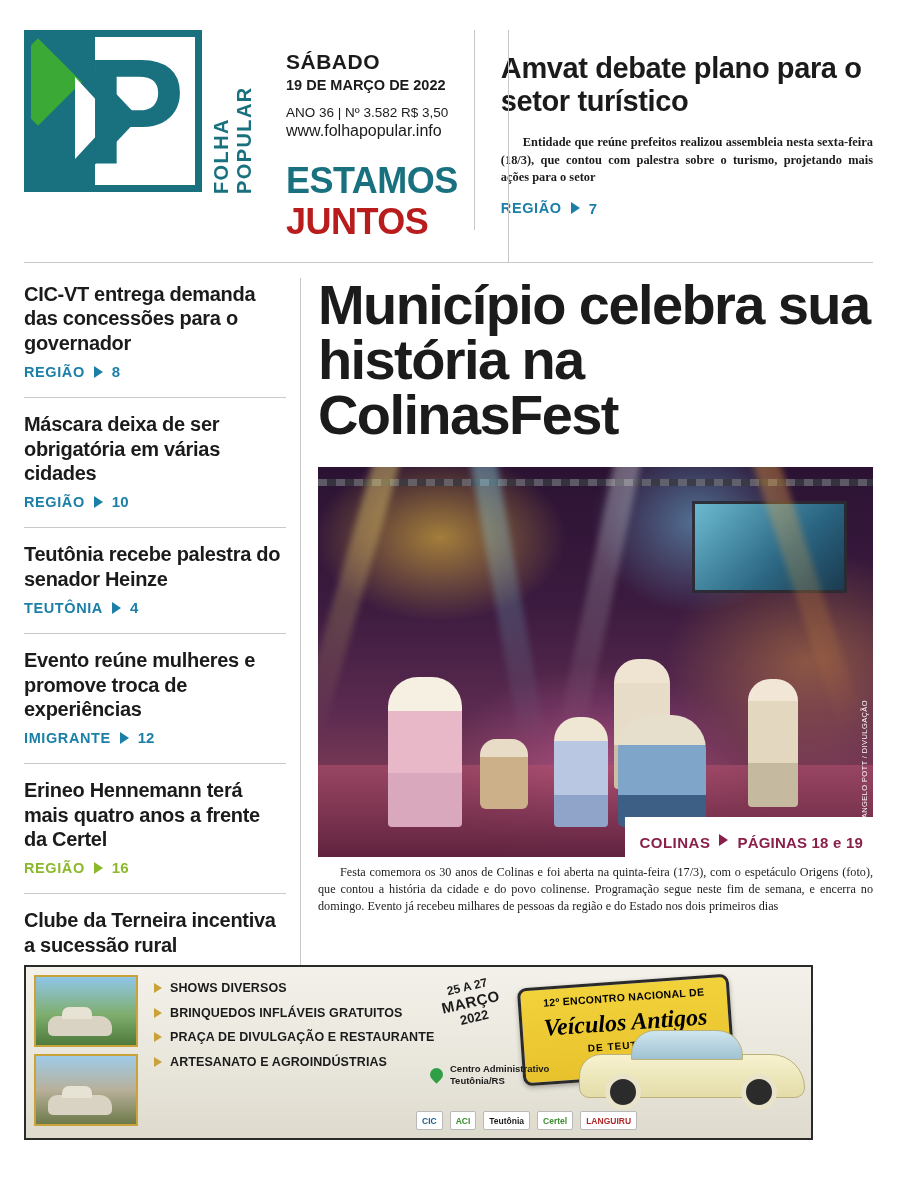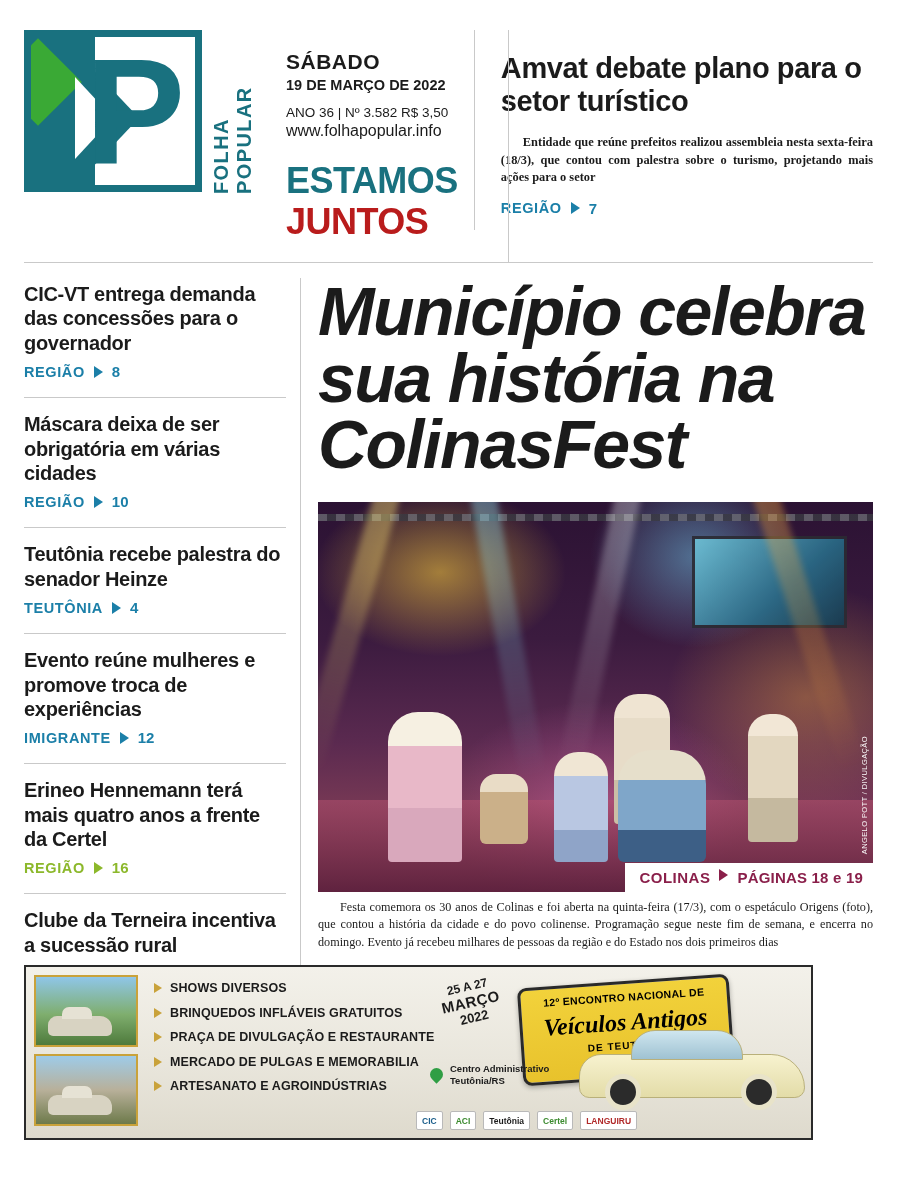--- a/index.html
+++ b/index.html
@@ -100,23 +100,22 @@
   .side-item h3 {
     font-size: 20px; line-height: 1.22; color:#1b1b1b; font-weight: bold;
     letter-spacing:-0.3px;
   }
   .side-item .section-line { margin-top: 8px; margin-bottom: 2px; }
   .side-sep { height:1px; background:#c9c9c9; margin: 4px 0 14px 0; }
 
   
   .main { position:absolute; left:318px; top:278px; width:555px; }
   .main h1 {
-    font-size: 68px; line-height: 0.98; color:#1b1b1b; font-weight: bold;
+    font-size: 56px; line-height: 0.98; color:#1b1b1b; font-weight: bold;
     letter-spacing:-1.6px;
-    font-style:italic;
   }
   .photo {
     margin-top: 24px; width: 555px; height: 390px; position: relative;
     overflow:hidden; background:#1a0d22;
   }
   .photo .stage-bg {
     position:absolute; inset:0;
     background:
       radial-gradient(ellipse 180px 120px at 22% 18%, rgba(255,210,60,.55), transparent 70%),
       radial-gradient(ellipse 150px 130px at 68% 14%, rgba(120,220,255,.45), transparent 70%),
@@ -147,21 +146,21 @@
   .photo .perf {
     position:absolute; border-radius:14px 14px 6px 6px;
   }
   .photo .credit {
     position:absolute; right:4px; bottom:38px;
     writing-mode: vertical-rl; transform: rotate(180deg);
     font-size: 7.5px; color:#fff; letter-spacing:.4px; opacity:.95;
   }
   .photo .cap-tag {
     position:absolute; right:0; bottom:0; background:#ffffff;
-    display:flex; padding: 6px 10px 6px 14px;
+    display:flex; padding: 17px 10px 6px 14px;
   }
   .cap-tag .colinas { color:#8a1f4a; font-weight:bold; font-size:15px; letter-spacing:.5px;}
   .cap-tag .pages { color:#8a1f4a; font-weight:bold; font-size:15px; letter-spacing:.2px;}
   .photo-caption {
     margin-top: 7px; font-family: "Liberation Serif", serif;
     font-size: 12.2px; line-height: 1.42; text-align: justify; color:#1b1b1b;
     text-indent: 22px;
   }
 
   
@@ -394,21 +393,20 @@
         </div>
       <div class="ph two">
           <div class="car"></div>
         </div>
     </div>
 
     <ul class="bullets">
       <li>SHOWS DIVERSOS</li>
       <li>BRINQUEDOS INFLÁVEIS GRATUITOS</li>
       <li>PRAÇA DE DIVULGAÇÃO E RESTAURANTE</li>
-      <li>MERCADO DE PULGAS E MEMORABILIA</li>
       <li>ARTESANATO E AGROINDÚSTRIAS</li>
     </ul>
 
     <div class="datestamp">
       <div class="d1">25 A 27</div>
       <div class="d2">MARÇO</div>
       <div class="d3">2022</div>
     </div>
 
     <div class="plate">

